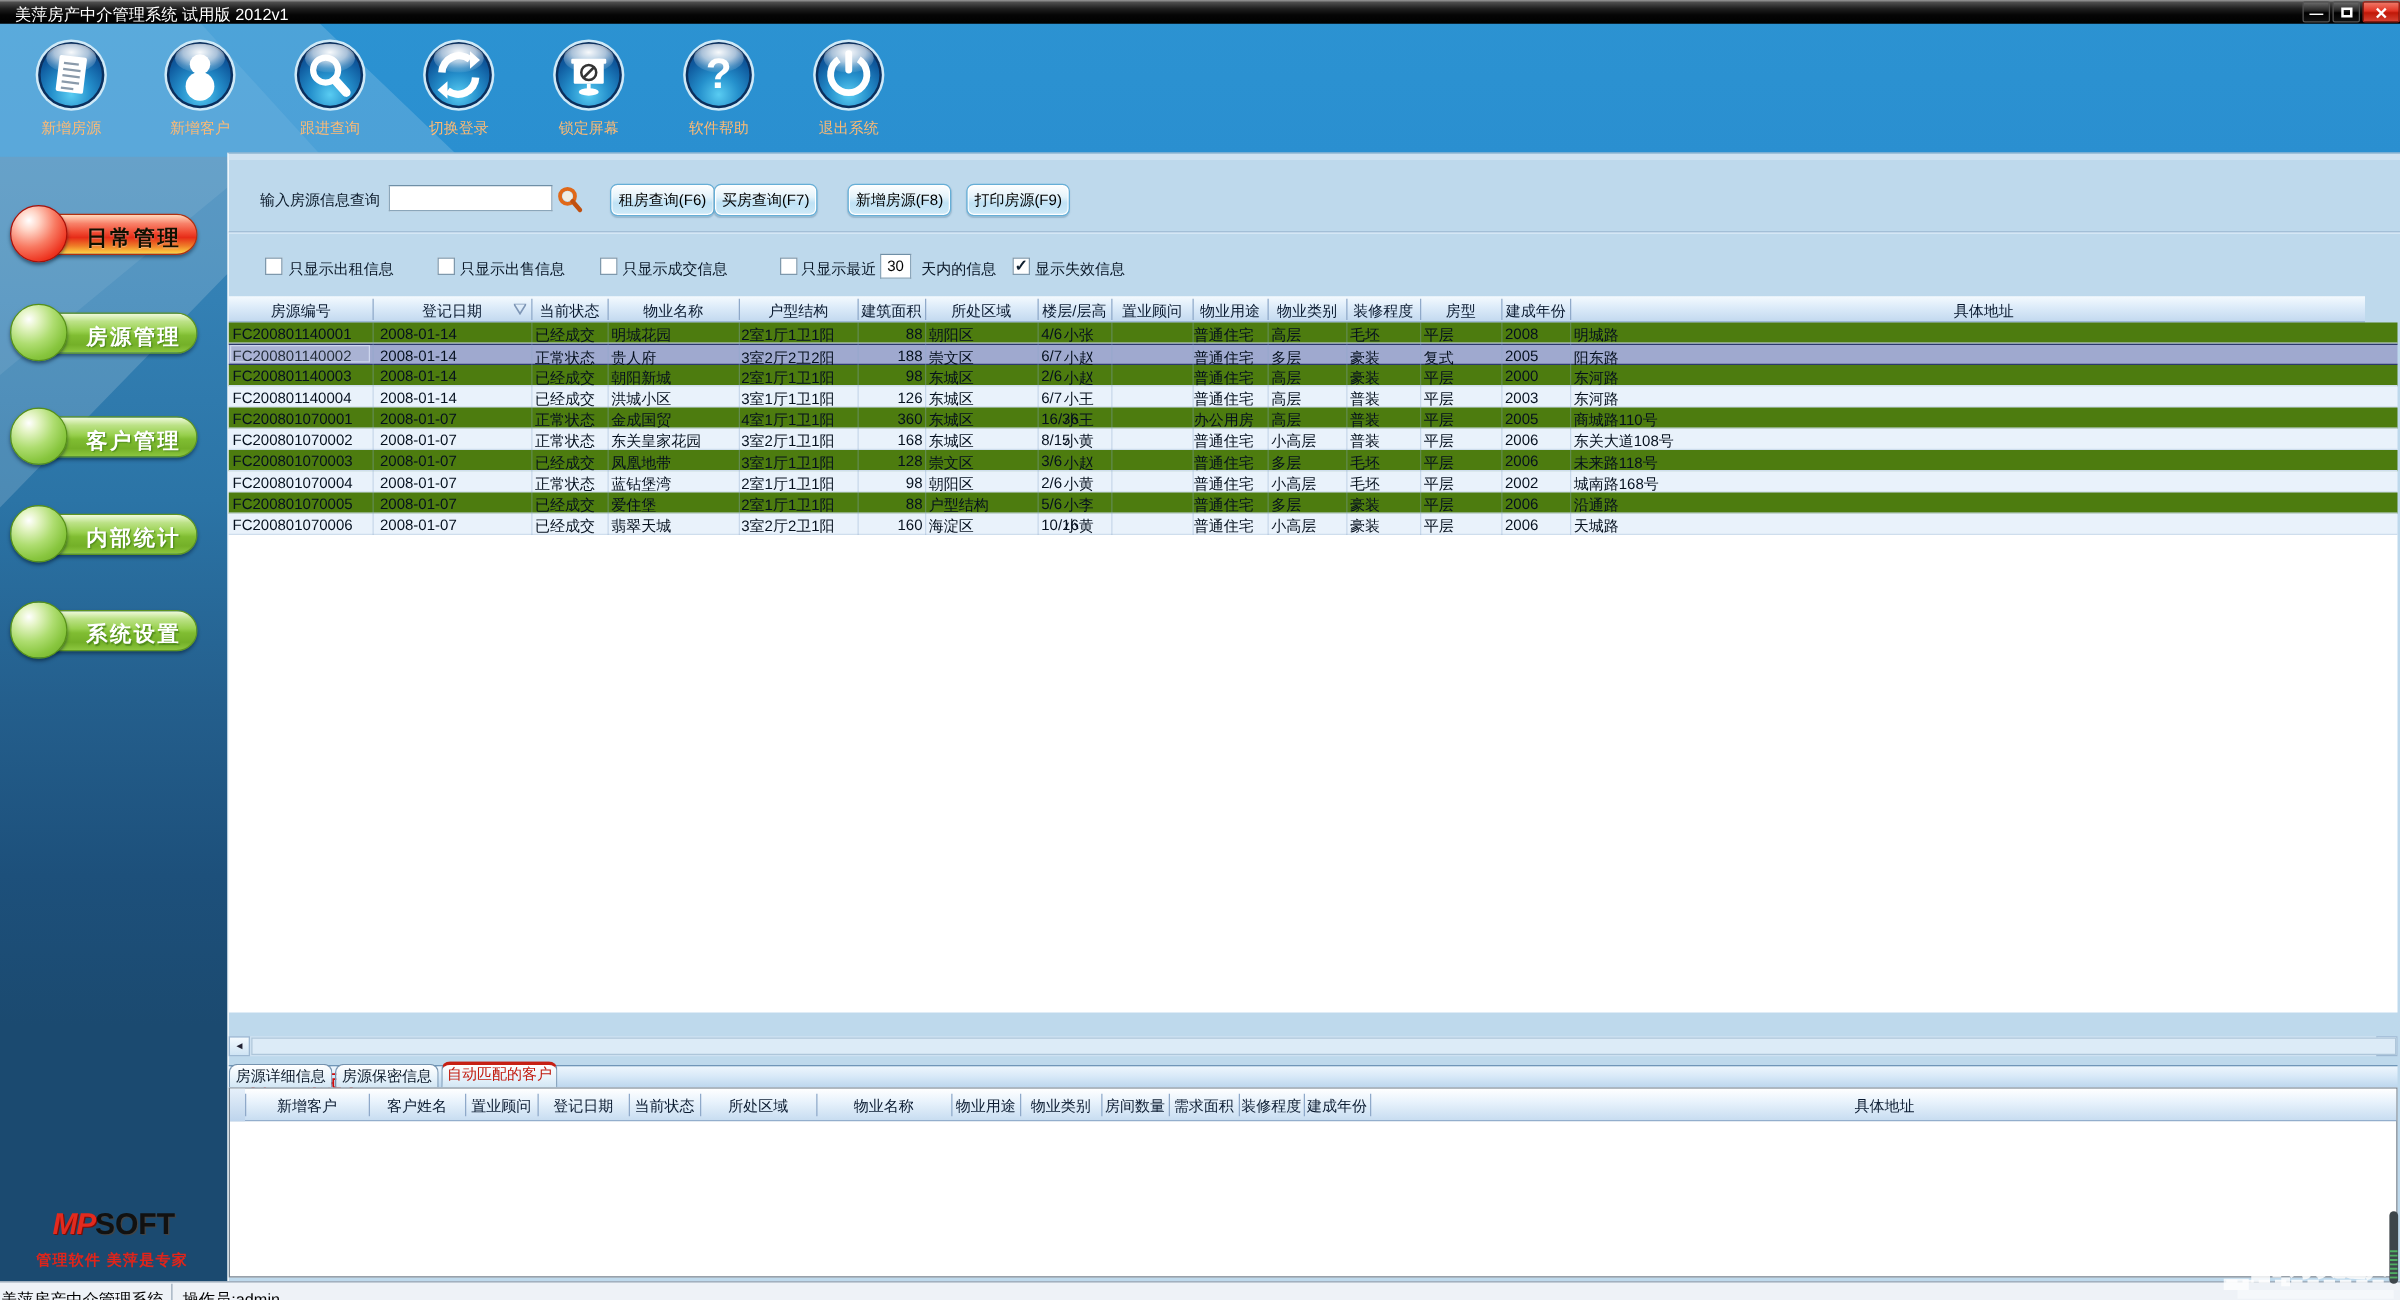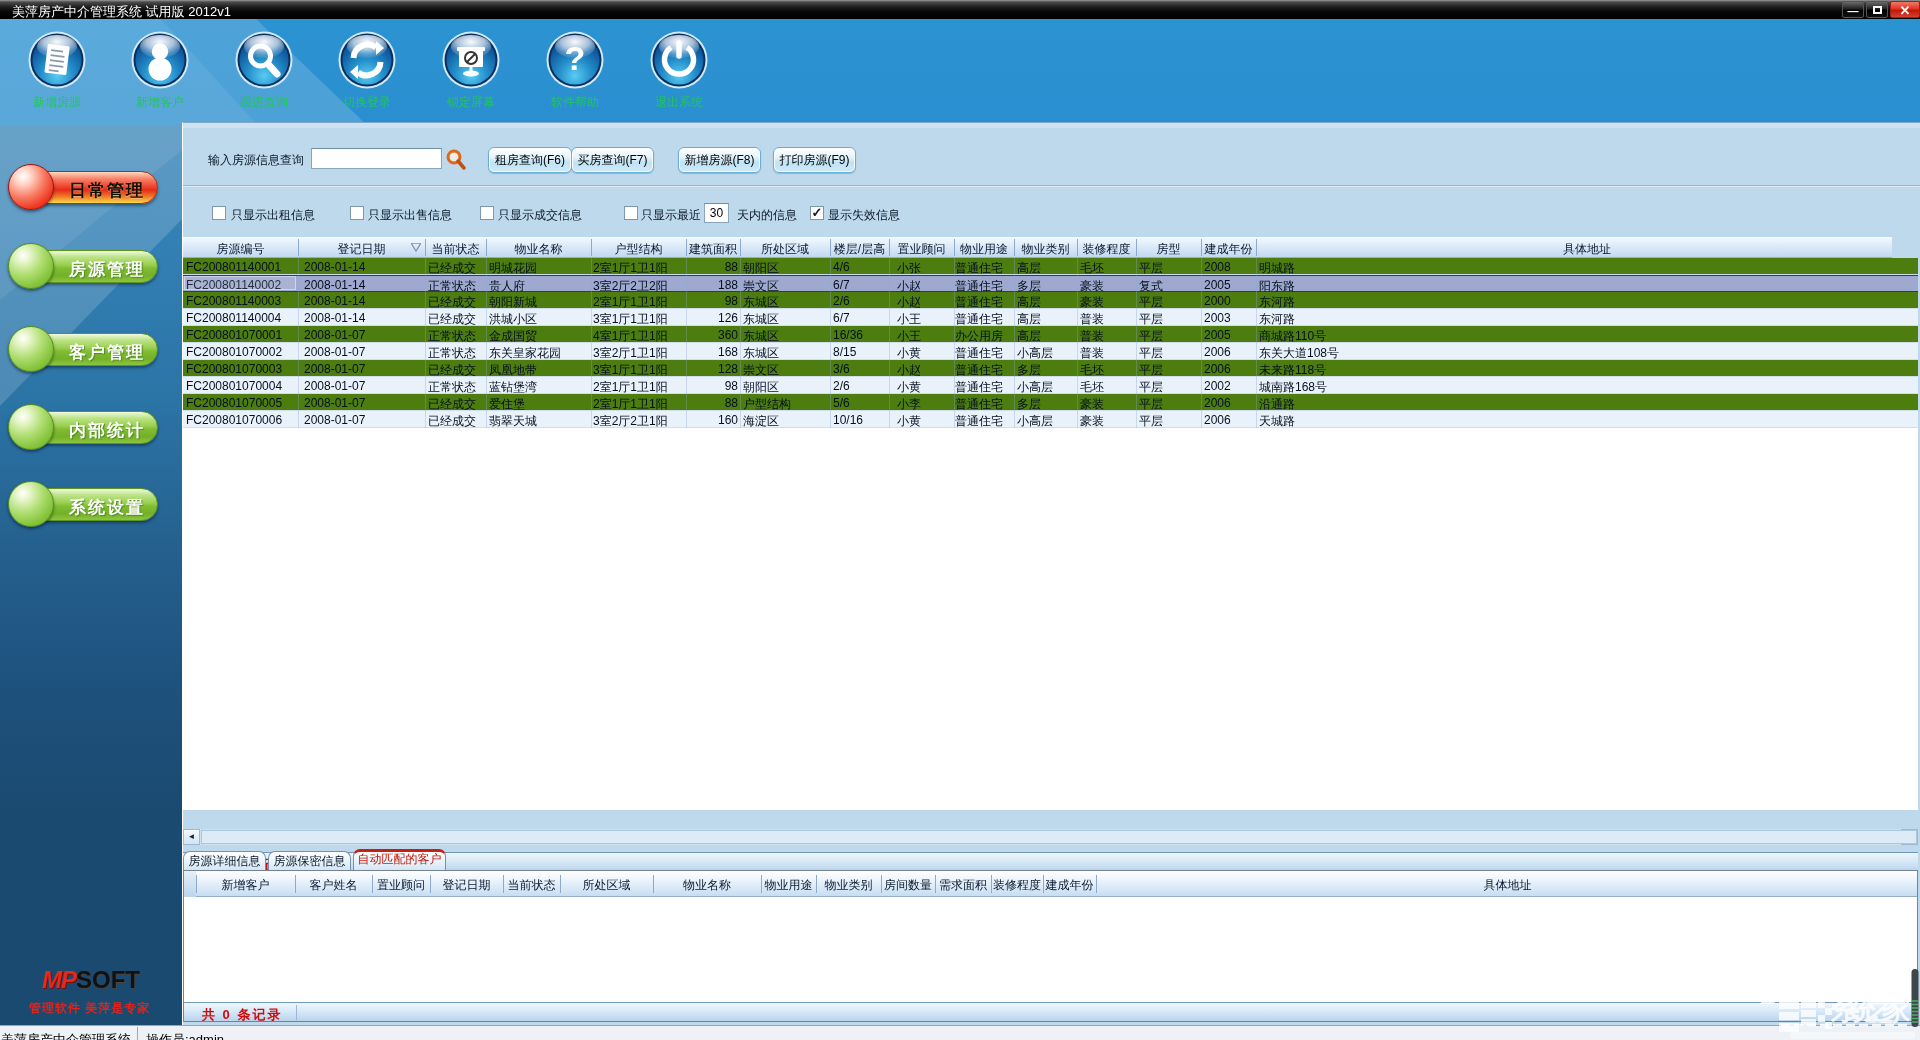--- a/index.html
+++ b/index.html
@@ -10,21 +10,21 @@
 #bg{left:0;top:0;width:1920px;height:1040px;
  background:linear-gradient(180deg,#2c93d2 0px,#2a8fd0 125px,#3c87ba 126px,#3380b4 240px,#2b74a6 400px,#245f8d 560px,#1d507b 700px,#1b4a70 820px,#1b4a70 1040px)}
 #diag{left:0;top:0;width:1920px;height:1040px}
 #titlebar{left:0;top:0;width:1920px;height:19px;
  background:linear-gradient(180deg,#9a9a9a 0px,#4c4c4c 2px,#1e1e1e 7px,#050505 12px,#000 19px)}
 #title{left:12px;top:3px;color:#fff;font-size:13px;letter-spacing:0px}
 .wbtn{top:1px;height:17px;border:1px solid #555;border-radius:2px;color:#fff;text-align:center;background:linear-gradient(180deg,#6a6a6a 0%,#222 45%,#000 55%,#111 100%)}
 #btnmin{left:1842px;width:22px}#btnmax{left:1866px;width:22px}
 #btncls{left:1890px;width:30px;background:linear-gradient(180deg,#f07868 0%,#e23525 45%,#c01808 55%,#d54030 100%);border-color:#a02015}
 .wglyph{font-size:11px;font-weight:bold;line-height:15px}
-.tlabel{top:94px;width:100px;text-align:center;color:#22c55e;font-size:12px;white-space:nowrap}
+.tlabel{top:94px;width:100px;text-align:center;color:#fdba74;font-size:12px;white-space:nowrap}
 
 .sbtn{left:24px;width:134px;height:33px;border-radius:17px;box-shadow:0 2px 3px rgba(0,20,40,.45)}
 .sbtn.green{background:linear-gradient(180deg,#f0fadc 0%,#bce287 20%,#98d04e 45%,#80bd32 56%,#74b028 80%,#8cc63f 100%);border:1px solid #5d9422}
 .sbtn.red{background:linear-gradient(180deg,#ffd8bc 0%,#f8826a 22%,#f04a32 45%,#e62c18 58%,#ef7e28 80%,#ffd645 100%);border:1px solid #b03010}
 .sbtxt{width:110px;text-align:center;font-size:17px;font-weight:bold;letter-spacing:2px;white-space:nowrap}
 .sbtxt.g{color:#fff;text-shadow:1px 1px 1px #4e8a1a}
 .sbtxt.r{color:#101000;text-shadow:0 1px 1px rgba(255,255,255,.4)}
 .sball{left:8px;width:46px;height:46px;border-radius:50%}
 .sball.green{background:radial-gradient(circle at 32% 26%,#ffffff 0%,#e6f5c8 16%,#aedd70 45%,#88c63e 70%,#6aa826 100%);border:1px solid #569018;box-shadow:0 2px 3px rgba(0,20,40,.5)}
 .sball.red{background:radial-gradient(circle at 32% 26%,#ffffff 0%,#ffd6c8 18%,#f87a62 48%,#ee3520 75%,#c81408 100%);border:1px solid #a81008;box-shadow:0 2px 3px rgba(0,20,40,.5)}
@@ -40,21 +40,21 @@
 #thead{left:183px;top:237px;width:1709px;height:21px;
  background:linear-gradient(180deg,#f4fafe 0%,#dcebf9 45%,#c3d9ef 100%);border-bottom:1px solid #93aecc}
 .hsep{top:2px;width:1px;height:17px;background:#8fa9c9}
 .hcell{top:4px;font-size:12px;color:#0a1a30;text-align:center;white-space:nowrap;overflow:visible}
 .trow{left:183px;width:1735px;height:17px;font-size:12px;color:#05101e}
 .trow b{position:absolute;font-weight:normal;white-space:nowrap;top:2px}
 .rw{background:#4d7c0f;border-bottom:1px solid #cfdeed}
 .rb{background:#e9f2fb;border-bottom:1px solid #cfdeed}
 .rsel{background:#9fa9cf;border-top:1px solid #2c3a6a;border-bottom:1px solid #2c3a6a}
 .c1{left:3px}.c2{left:121px}.c3{left:245px}.c4{left:306px}.c5{left:410px}
-.c6{left:500px;width:55px;text-align:right}.c7{left:560px}.c8{left:650px}.c9{left:714px}
+.c6{left:500px;width:55px;text-align:right}.c7{left:560px}.c8{left:650px}.c9{left:668px}
 .c10{left:772px}.c11{left:834px}.c12{left:897px}.c13{left:956px}.c14{left:1021px}.c15{left:1076px}
 
 .recbar{left:183px;width:1735px;height:19px;border-top:1px solid #7096b8;
  background:linear-gradient(180deg,#eef6fd 0%,#d8e9f8 45%,#b9d4ec 100%)}
 .rectxt{top:3px;left:18px;font-size:13px;font-weight:bold;color:#d00a0a;letter-spacing:2px;white-space:nowrap}
 .recsep{top:2px;left:112px;width:1px;height:15px;background:#9db8d2}
 #hscroll{left:183px;top:829px;width:1735px;height:16px;background:#cee1f1}
 #harrow{left:183px;top:829px;width:17px;height:16px;background:linear-gradient(180deg,#f4fafe,#cfe4f4);border:1px solid #9db8d2;color:#223;font-size:8px;text-align:center;line-height:14px}
 .tab{top:851px;height:19px;border:1px solid #7492ae;border-bottom:none;border-radius:7px 7px 0 0;font-size:12px;color:#0a1828;text-align:center;line-height:18px;white-space:nowrap;background:linear-gradient(180deg,#ffffff 0%,#e8f3fb 55%,#d2e6f4 100%)}
 #panel2{left:183px;top:870px;width:1735px;height:152px;background:#fff;border:1px solid #76828e}
@@ -463,24 +463,20 @@
       <div class="h2cell ab" style="left:697px;width:54px">房间数量</div>
       <div class="h2sep ab" style="left:751px"></div>
       <div class="h2cell ab" style="left:751px;width:56px">需求面积</div>
       <div class="h2sep ab" style="left:807px"></div>
       <div class="h2cell ab" style="left:807px;width:52px">装修程度</div>
       <div class="h2sep ab" style="left:859px"></div>
       <div class="h2cell ab" style="left:859px;width:53px">建成年份</div>
       <div class="h2sep ab" style="left:912px"></div>
       <div class="h2cell ab" style="left:912px;width:823px">具体地址</div>
     </div>
-    <div class="recbar ab" style="left:0;top:131px;width:1733px">
-      <div class="rectxt ab">共  0  条记录</div>
-      <div class="recsep ab"></div>
-    </div>
   </div>
 <div id="statusbar" class="ab">
     <span class="ab" style="left:1px;top:5px;font-size:13px">美萍房产中介管理系统</span>
     <span class="ab" style="left:137px;top:1px;width:1px;height:14px;background:#9aaabb"></span>
     <span class="ab" style="left:146px;top:5px;font-size:13px">操作员:admin</span>
   </div>
 <div class="ab" style="left:1730px;top:955px;width:190px;height:85px;pointer-events:none">
 <svg width="190" height="85" viewBox="0 0 190 85">
 <g fill="#ffffff" opacity="0.80">
 <polygon points="30,49 41,31 45,49"></polygon>

